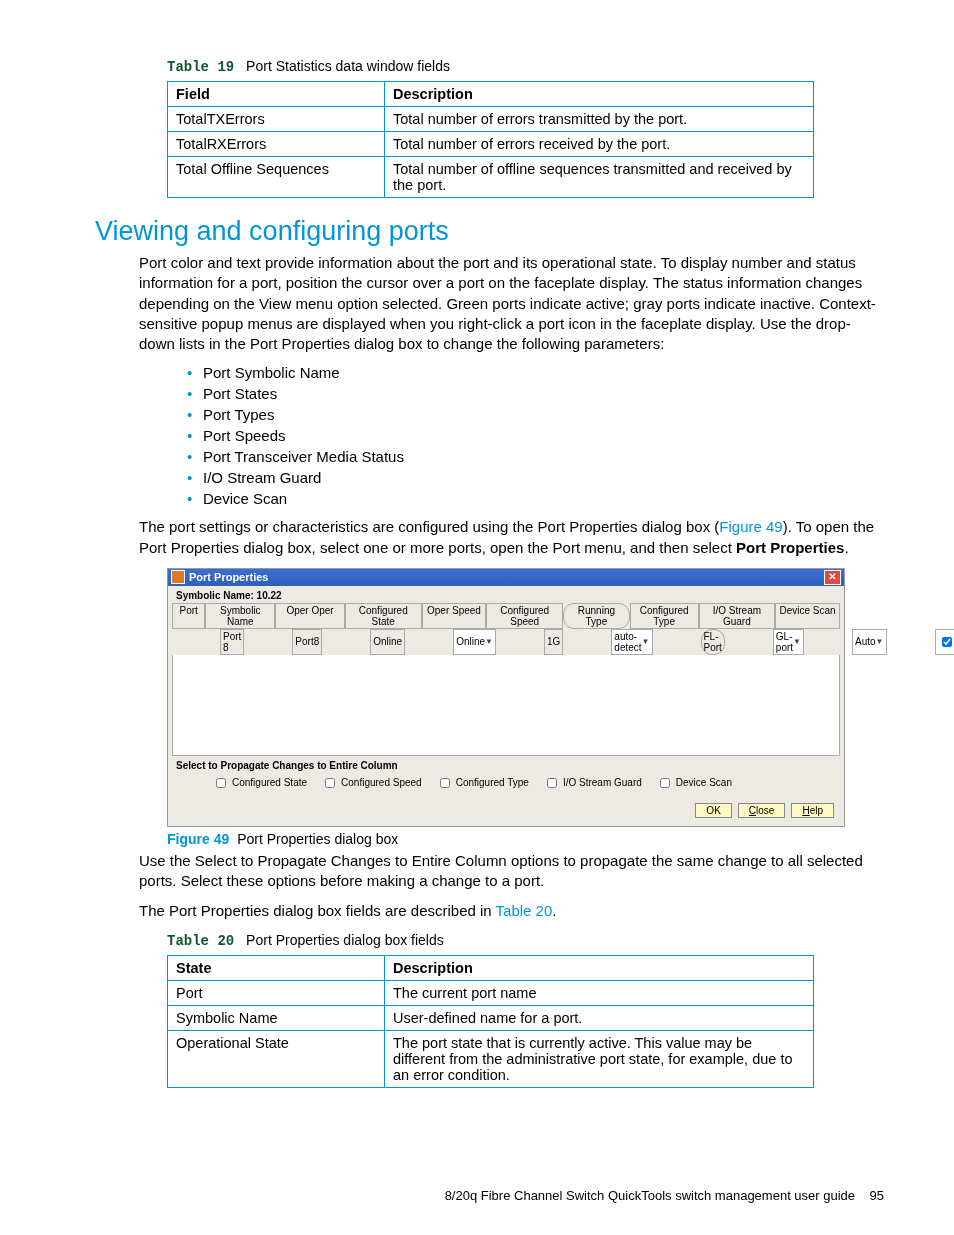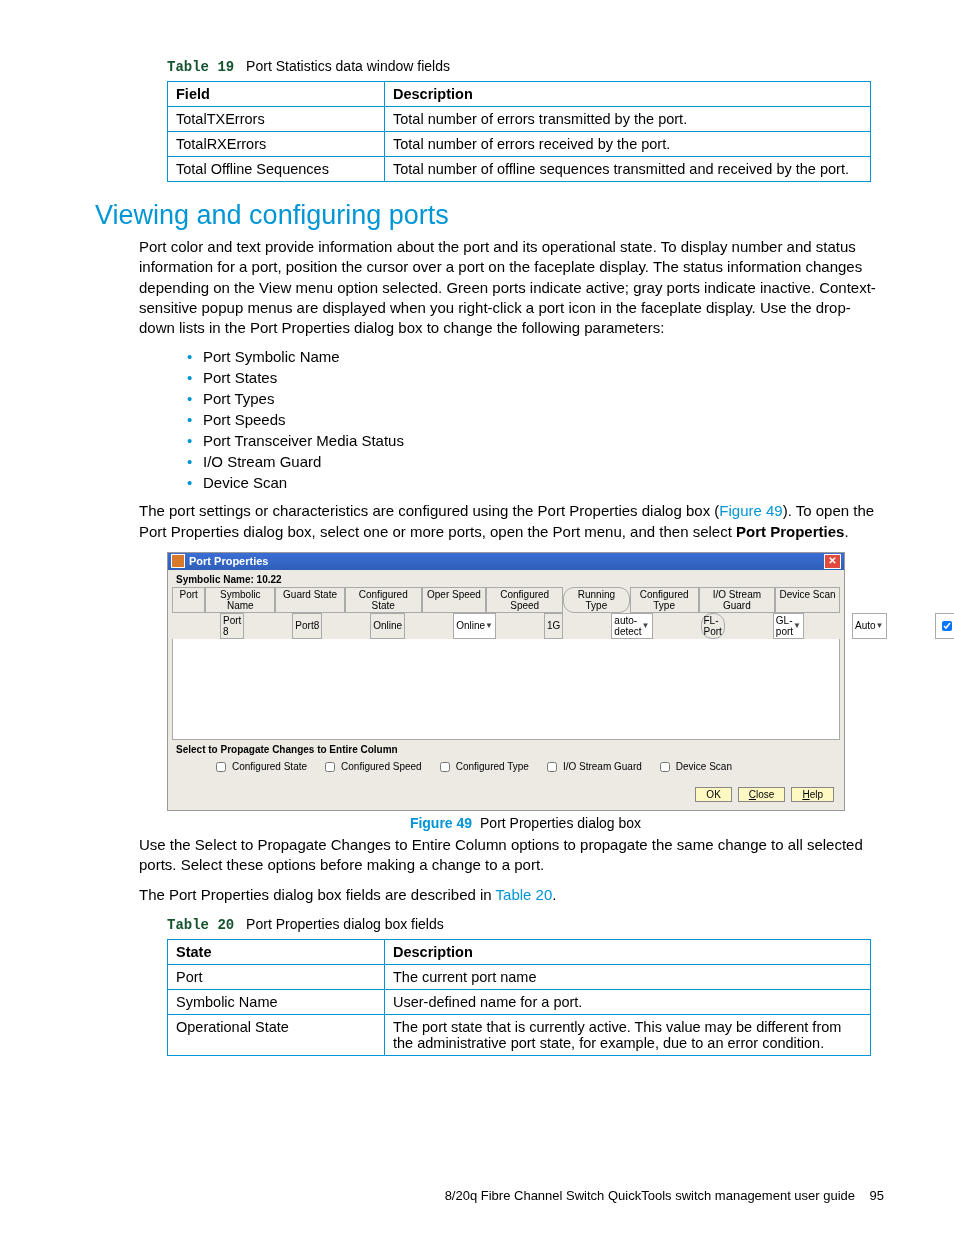--- a/index.html
+++ b/index.html
@@ -13,21 +13,21 @@
   }
   .page {
     width: 954px;
     min-height: 1235px;
     padding: 50px 70px 30px 95px;
     box-sizing: border-box;
     position: relative;
   }
   .table-caption { margin: 8px 0 6px 72px; font-size: 14px; }
   .table-caption .tnum { color: #14532d; font-weight: bold; padding-right: 8px; font-family: Liberation Mono, monospace; }
-  table.doc-table { border-collapse: collapse; width: 704px; margin-left: 72px; }
+  table.doc-table { border-collapse: collapse; width: 647px; margin-left: 72px; }
   table.doc-table th, table.doc-table td {
     border: 1.5px solid #0096d6;
     padding: 4px 8px;
     text-align: left;
     vertical-align: top;
     font-size: 14.5px;
   }
   table.doc-table th { font-weight: bold; }
   table.doc-table td:first-child, table.doc-table th:first-child { width: 200px; }
   h2.section {
@@ -62,21 +62,21 @@
   .grid-body { height: 100px; background: #fff; border: 1px solid #aaa; border-top: none; }
   .propagate-lbl { font-size: 10px; font-weight: bold; padding: 4px 4px 2px 4px; }
   .propagate-row { display: flex; gap: 14px; padding: 2px 4px 6px 40px; font-size: 10px; align-items: center; }
   .propagate-row label { display: flex; align-items: center; gap: 3px; }
   .propagate-row input { width: 10px; height: 10px; }
   .dlg-buttons { display: flex; justify-content: flex-end; gap: 6px; padding: 6px 6px 2px 0; }
   .dlg-buttons button { font-size: 10px; padding: 1px 10px; background: #fef9c3; border: 1px solid #888; }
   .dlg-buttons button .ul { text-decoration: underline; }
   .devscan-check { width:10px; height:10px; }
 
-  .fig-caption { margin: 4px 0 0 72px; font-size: 14px; text-align: center; }
+  .fig-caption { margin: 4px 0 0 72px; font-size: 14px; }
   .fig-caption .fnum { color: #0096d6; font-weight: bold; padding-right: 4px; }
   .footer { position: absolute; bottom: 32px; right: 70px; font-size: 13px; }
 </style>
 </head>
 <body>
 
 <div class="page">
 
   <div class="table-caption">
     <span class="tnum">Table 19</span>
@@ -126,21 +126,21 @@
       <div class="jicon"></div>
       <span>Port Properties</span>
       <div class="spacer"></div>
       <div class="closebtn">✕</div>
     </div>
     <div class="dialog-inner">
       <div class="symname">Symbolic Name: 10.22</div>
       <div class="grid-head">
         <div class="cw-port">Port</div>
         <div class="cw-sym">Symbolic Name</div>
-        <div class="cw-ost">Guard State</div>
+        <div class="cw-ost">Oper Oper</div>
         <div class="cw-cst">Configured State</div>
         <div class="cw-osp">Oper Speed</div>
         <div class="cw-csp">Configured Speed</div>
         <div class="cw-rt">Running Type</div>
         <div class="cw-ct">Configured Type</div>
         <div class="cw-io">I/O Stream Guard</div>
         <div class="cw-ds">Device Scan</div>
       </div>
       <div class="grid-row">
         <div class="cw-port noedit">

